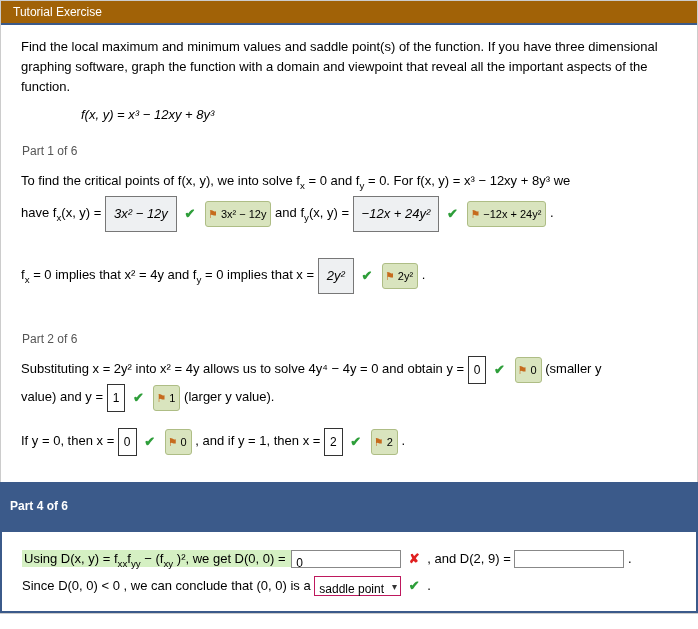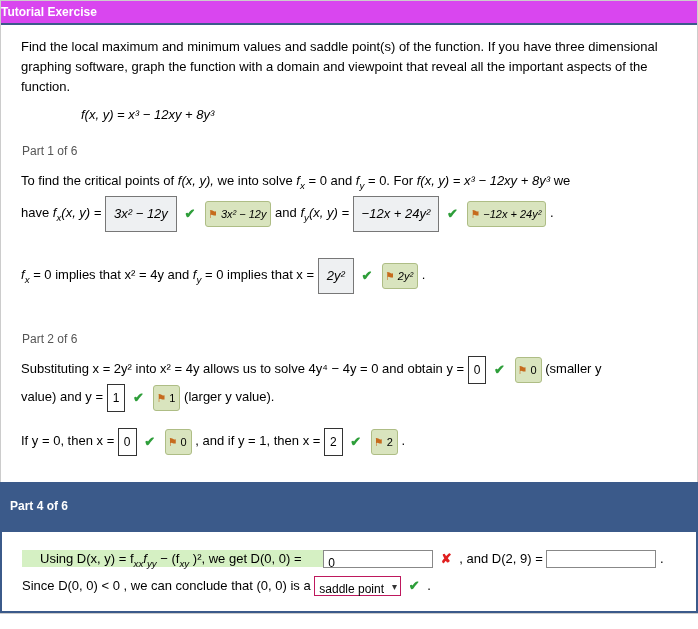--- a/index.html
+++ b/index.html
@@ -8,24 +8,24 @@
     font-size: 13px;
     color: #000;
     background: #fff;
   }
   .page {
     width: 698px;
     border: 1px solid #ccc;
     box-sizing: border-box;
   }
   .tut-header {
-    background: #d946ef;
+    background: #a16207;
     color: #fff;
-    font-weight: bold;
-    padding: 4px 0;
+    font-weight: normal;
+    padding: 4px 12px;
     font-size: 12px;
     border-bottom: 2px solid #3b5a8a;
   }
   .inner {
     padding: 12px 20px 0 20px;
   }
   .prompt {
     line-height: 1.55;
     margin-bottom: 10px;
   }
@@ -82,38 +82,38 @@
     font-size: 11px;
     vertical-align: middle;
     margin-left: 2px;
   }
   .tag .flag {
     color: #c66b1d;
     margin-right: 3px;
     font-size: 11px;
   }
   sub { font-size: 0.75em; }
-  .i { font-style: italic; }
+  .i { }
   .active-part-header {
     background: #3b5a8a;
     color: #fff;
     padding: 17px 10px;
     font-size: 12px;
     font-weight: bold;
     margin: 10px -21px 0 -21px;
   }
   .active-part-body {
     border: 2px solid #3b5a8a;
     margin: 0 -21px 0 -21px;
     padding: 14px 20px 12px 20px;
     line-height: 2.0;
   }
   .hl {
     background: #d5f0c3;
-    padding: 1px 18px;
+    padding: 1px 2px;
   }
   .input-text {
     display: inline-block;
     border: 1px solid #888;
     background: #fff;
     height: 18px;
     vertical-align: middle;
     font-size: 12px;
     padding: 0 4px;
     box-sizing: border-box;

